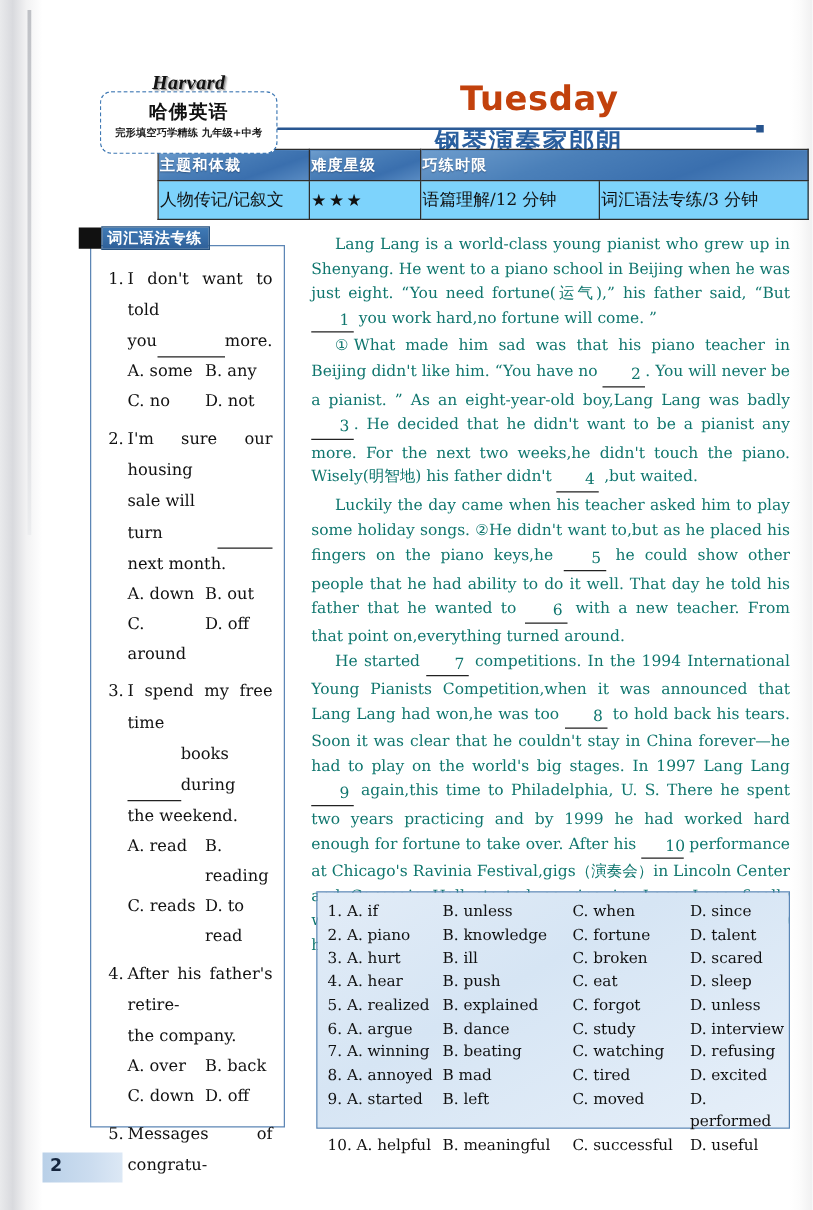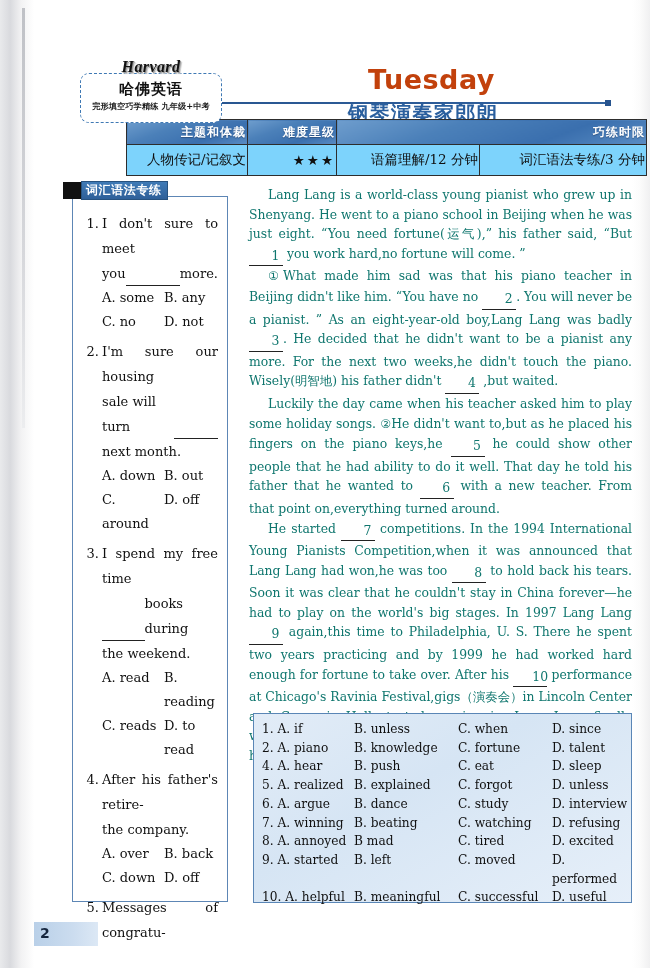--- a/index.html
+++ b/index.html
@@ -80,21 +80,21 @@
   }
 
   
   #info-table{
     position:absolute;left:126px;top:119px;
     border-collapse:collapse;
     table-layout:fixed;
   }
   #info-table td{
     border:1px solid #2d2d2d;
-    text-align:right;
+    text-align:left;
     vertical-align:middle;
     font-family:"DejaVu Sans", sans-serif;
   }
   #info-table tr.head td{
     background:linear-gradient(160deg,#6e9dcd 0%,#4b80b9 35%,#3a6fae 70%,#5a8cc3 100%);
     color:#ffffff;font-size:12px;font-weight:bold;height:22px;letter-spacing:1px;
     text-shadow:0 1px 1px rgba(20,40,70,.45);
   }
   #info-table tr.body td{
     background:#7dd3fc;color:#101010;font-size:13.5px;height:28px;
@@ -241,21 +241,21 @@
     <div id="sidebar-square"></div>
     <div id="sidebar-tag">词汇语法专练</div>
   </div>
 
   <div id="sidebar">
     <div id="sidebar-body">
 
       <div class="q">
         <div class="q-line">
             <span class="q-num">1.</span>
-            <span class="q-text justify">I don't sure to meet</span>
+            <span class="q-text justify">I don't want to told</span>
           </div>
         <div class="q-line q-cont">
             <span>you</span>
             <span class="blank" style="width:58px;"></span>
             <span>more.</span>
           </div>
         <div class="opts">
             <span class="opt-a">A. some</span>
             <span class="opt-b">B. any</span>
           </div>
@@ -355,20 +355,26 @@
         <span class="ans-c">C. when</span>
         <span class="ans-d">D. since</span>
       </div>
     <div class="ans-row">
         <span class="ans-a"><span>2.</span> <span>A. piano</span></span>
         <span class="ans-b">B. knowledge</span>
         <span class="ans-c">C. fortune</span>
         <span class="ans-d">D. talent</span>
       </div>
     <div class="ans-row">
+        <span class="ans-a"><span>3.</span> <span>A. hurt</span></span>
+        <span class="ans-b">B. ill</span>
+        <span class="ans-c">C. broken</span>
+        <span class="ans-d">D. scared</span>
+      </div>
+    <div class="ans-row">
         <span class="ans-a"><span>4.</span> <span>A. hear</span></span>
         <span class="ans-b">B. push</span>
         <span class="ans-c">C. eat</span>
         <span class="ans-d">D. sleep</span>
       </div>
     <div class="ans-row">
         <span class="ans-a"><span>5.</span> <span>A. realized</span></span>
         <span class="ans-b">B. explained</span>
         <span class="ans-c">C. forgot</span>
         <span class="ans-d">D. unless</span>

